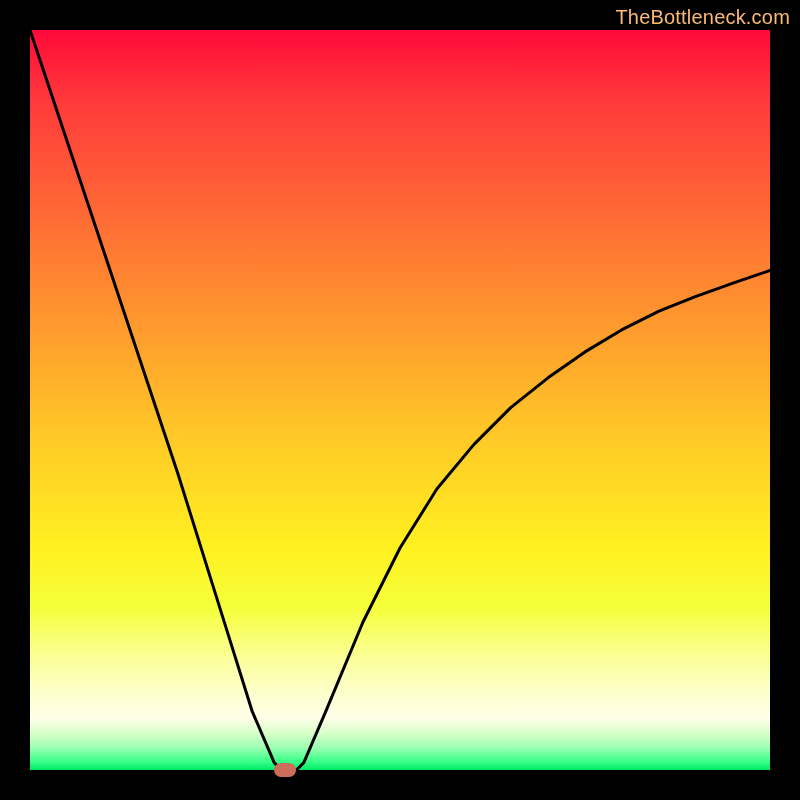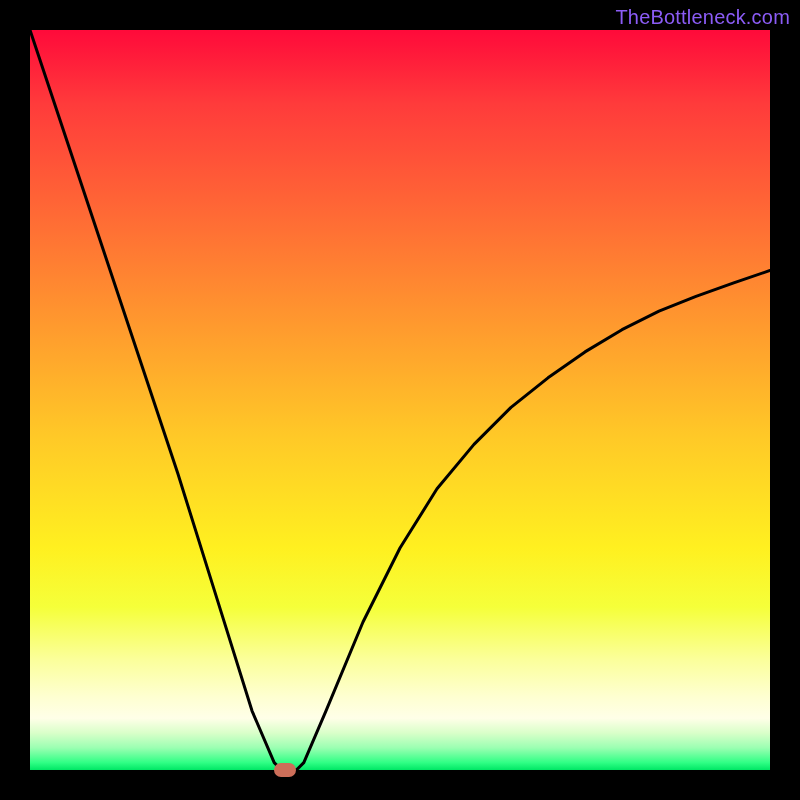--- a/index.html
+++ b/index.html
@@ -46,21 +46,21 @@
     height: 14px;
     border-radius: 7px;
     transform: translate(-50%, -50%);
   }
   .watermark {
     position: absolute;
     top: 6px;
     right: 10px;
     font-family: Arial, Helvetica, sans-serif;
     font-size: 20px;
-    color: #8b5cf6;
+    color: #fdba74;
     letter-spacing: 0.2px;
     user-select: none;
   }
 </style>
 </head>
 <body>
 
 <div class="stage">
 
   <div class="plot-area">

